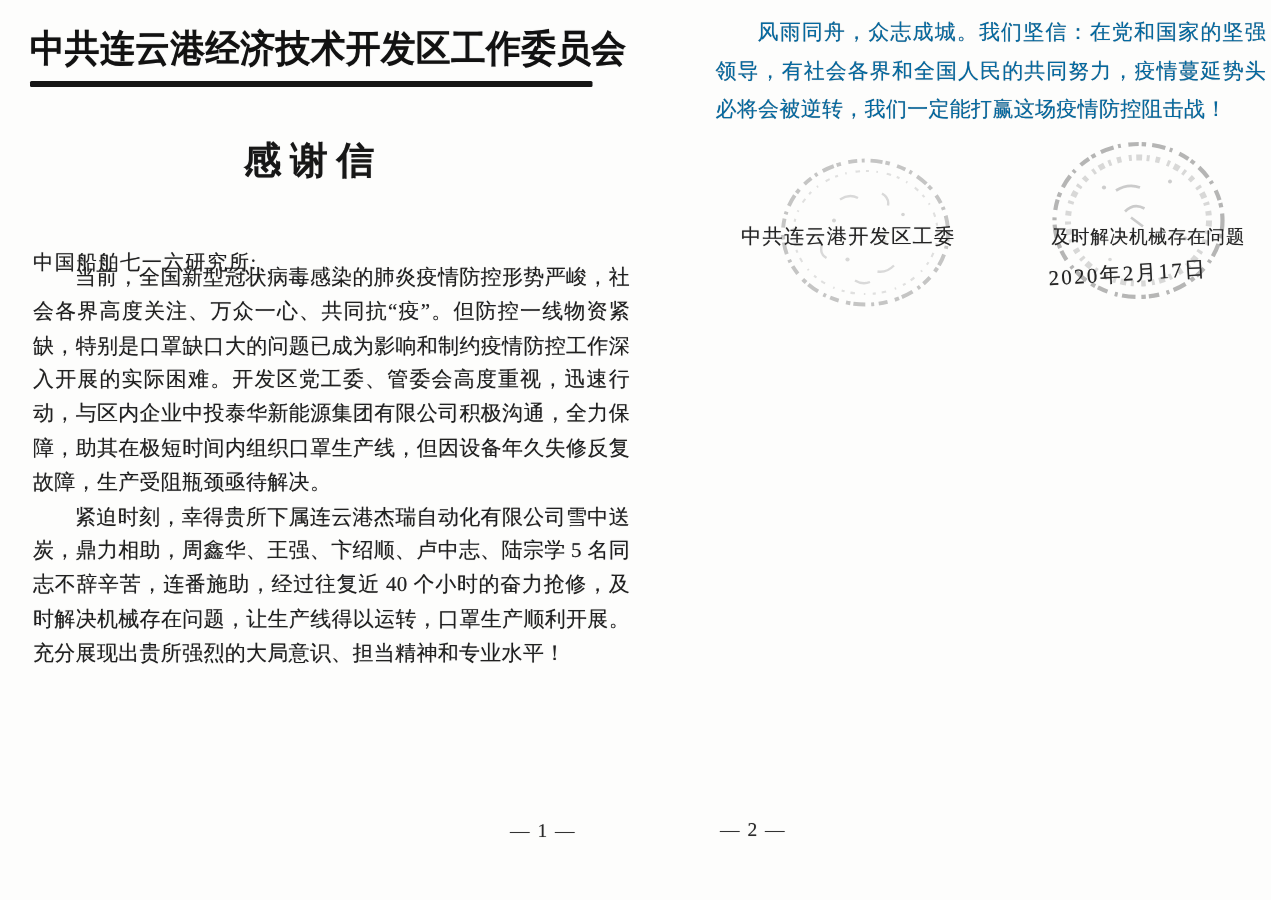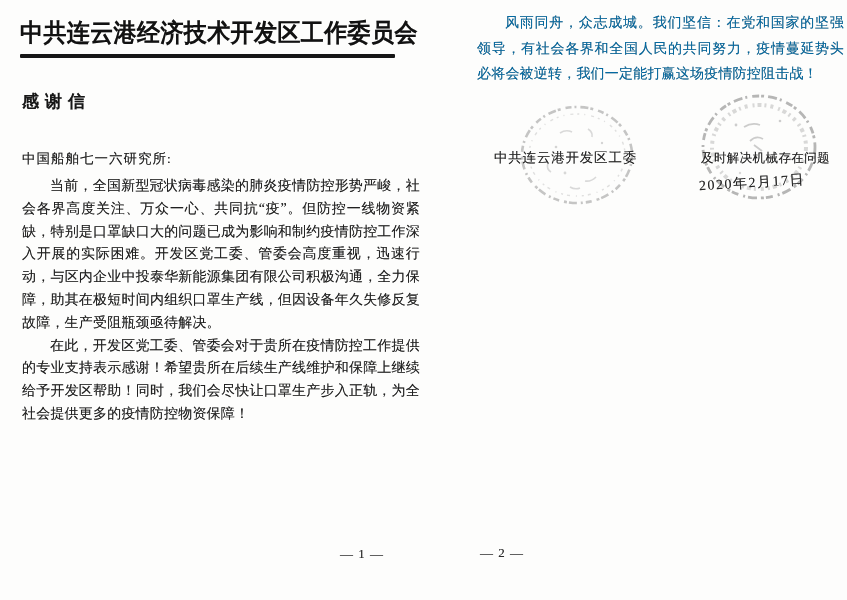--- a/index.html
+++ b/index.html
@@ -23,25 +23,25 @@
     font-weight: 900; font-size: 23px; letter-spacing: 0.4px;
     color: #121212; white-space: nowrap; text-align: center;
     transform: scaleY(1.08); transform-origin: top center;
   }
   .letterhead-rule {
     position: absolute; left: 20px; top: 54px; width: 375px; height: 3.5px;
     background: #161616; border-radius: 1px;
   }
   .letter-title {
     position: absolute; left: 22px; top: 90px; width: 374px;
-    text-align: left; font-size: 17px; font-weight: bold;
+    text-align: center; font-size: 25px; font-weight: bold;
     letter-spacing: 6px; color: #171717;
   }
   .salutation {
-    position: absolute; left: 22px; top: 150px;
+    position: absolute; left: 22px; top: 166px;
     font-size: 13.5px; letter-spacing: 1px; color: #202020;
   }
   .body-1 {
     position: absolute; left: 22px; top: 175px; width: 398px;
     font-size: 14px; line-height: 22.8px; letter-spacing: 0.2px;
     text-align: justify; color: #202020;
   }
   .body-1 p, .body-2 p { text-indent: 2em; margin: 0; }
   .page-number {
     position: absolute; font-size: 13px; letter-spacing: 1px; color: #2a2a2a;
@@ -75,21 +75,21 @@
 
 <div class="scan">
 
   <div>
     <div class="letterhead ink">中共连云港经济技术开发区工作委员会</div>
     <div class="letterhead-rule"></div>
     <div class="letter-title ink">感谢信</div>
     <div class="salutation ink">中国船舶七一六研究所:</div>
     <div class="body-1">
       <p class="ink">当前，全国新型冠状病毒感染的肺炎疫情防控形势严峻，社会各界高度关注、万众一心、共同抗“疫”。但防控一线物资紧缺，特别是口罩缺口大的问题已成为影响和制约疫情防控工作深入开展的实际困难。开发区党工委、管委会高度重视，迅速行动，与区内企业中投泰华新能源集团有限公司积极沟通，全力保障，助其在极短时间内组织口罩生产线，但因设备年久失修反复故障，生产受阻瓶颈亟待解决。</p>
-      <p class="ink">在此，开发区党工委、管委会对于贵所在疫情防控工作提供的专业支持表示感谢！希望贵所在后续生产线维护和保障上继续给予开发区帮助！同时，我们会尽快让口罩生产步入正轨，为全社会提供更多的疫情防控物资保障！</p>
+      <p class="ink">紧迫时刻，幸得贵所下属连云港杰瑞自动化有限公司雪中送炭，鼎力相助，周鑫华、王强、卞绍顺、卢中志、陆宗学 5 名同志不辞辛苦，连番施助，经过往复近 40 个小时的奋力抢修，及时解决机械存在问题，让生产线得以运转，口罩生产顺利开展。充分展现出贵所强烈的大局意识、担当精神和专业水平！</p>
     </div>
     <div class="page-number p1 ink">— 1 —</div>
   </div>
 
   <div>
     <div class="body-2">
       <p class="ink">风雨同舟，众志成城。我们坚信：在党和国家的坚强领导，有社会各界和全国人民的共同努力，疫情蔓延势头必将会被逆转，我们一定能打赢这场疫情防控阻击战！</p>
     </div>
 
     <svg class="seal left" width="118" height="104" viewBox="0 0 118 104">

